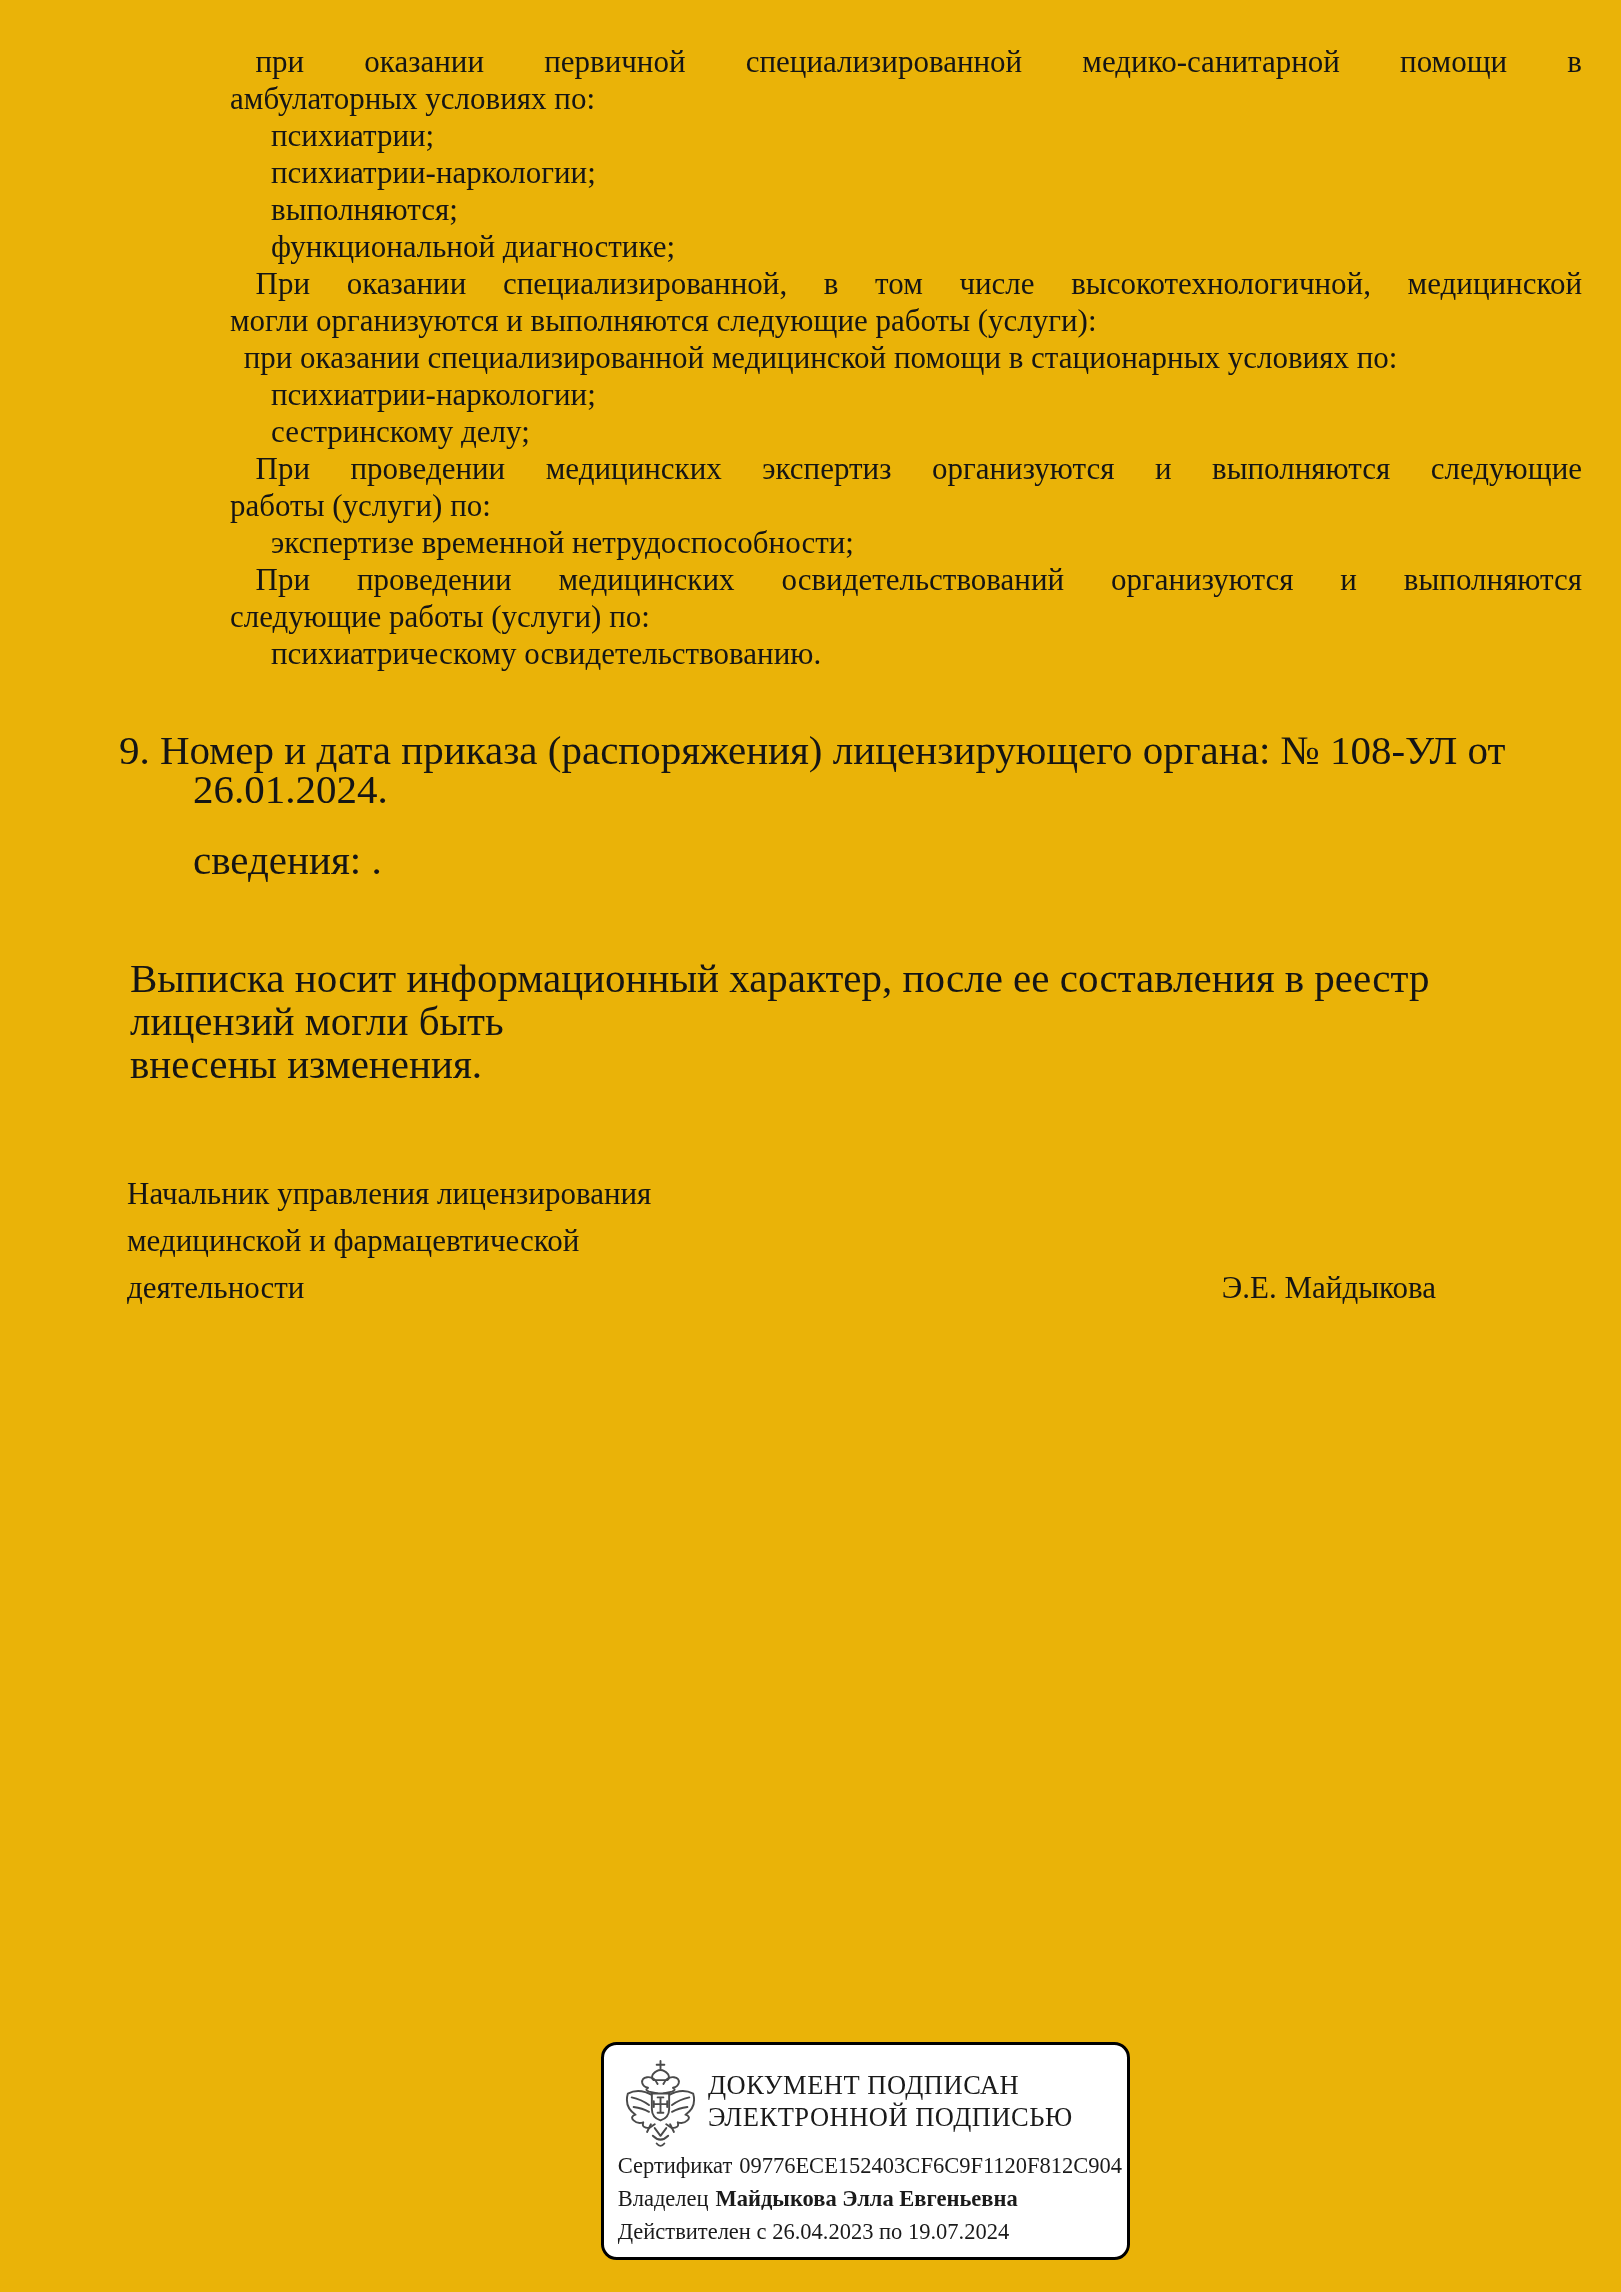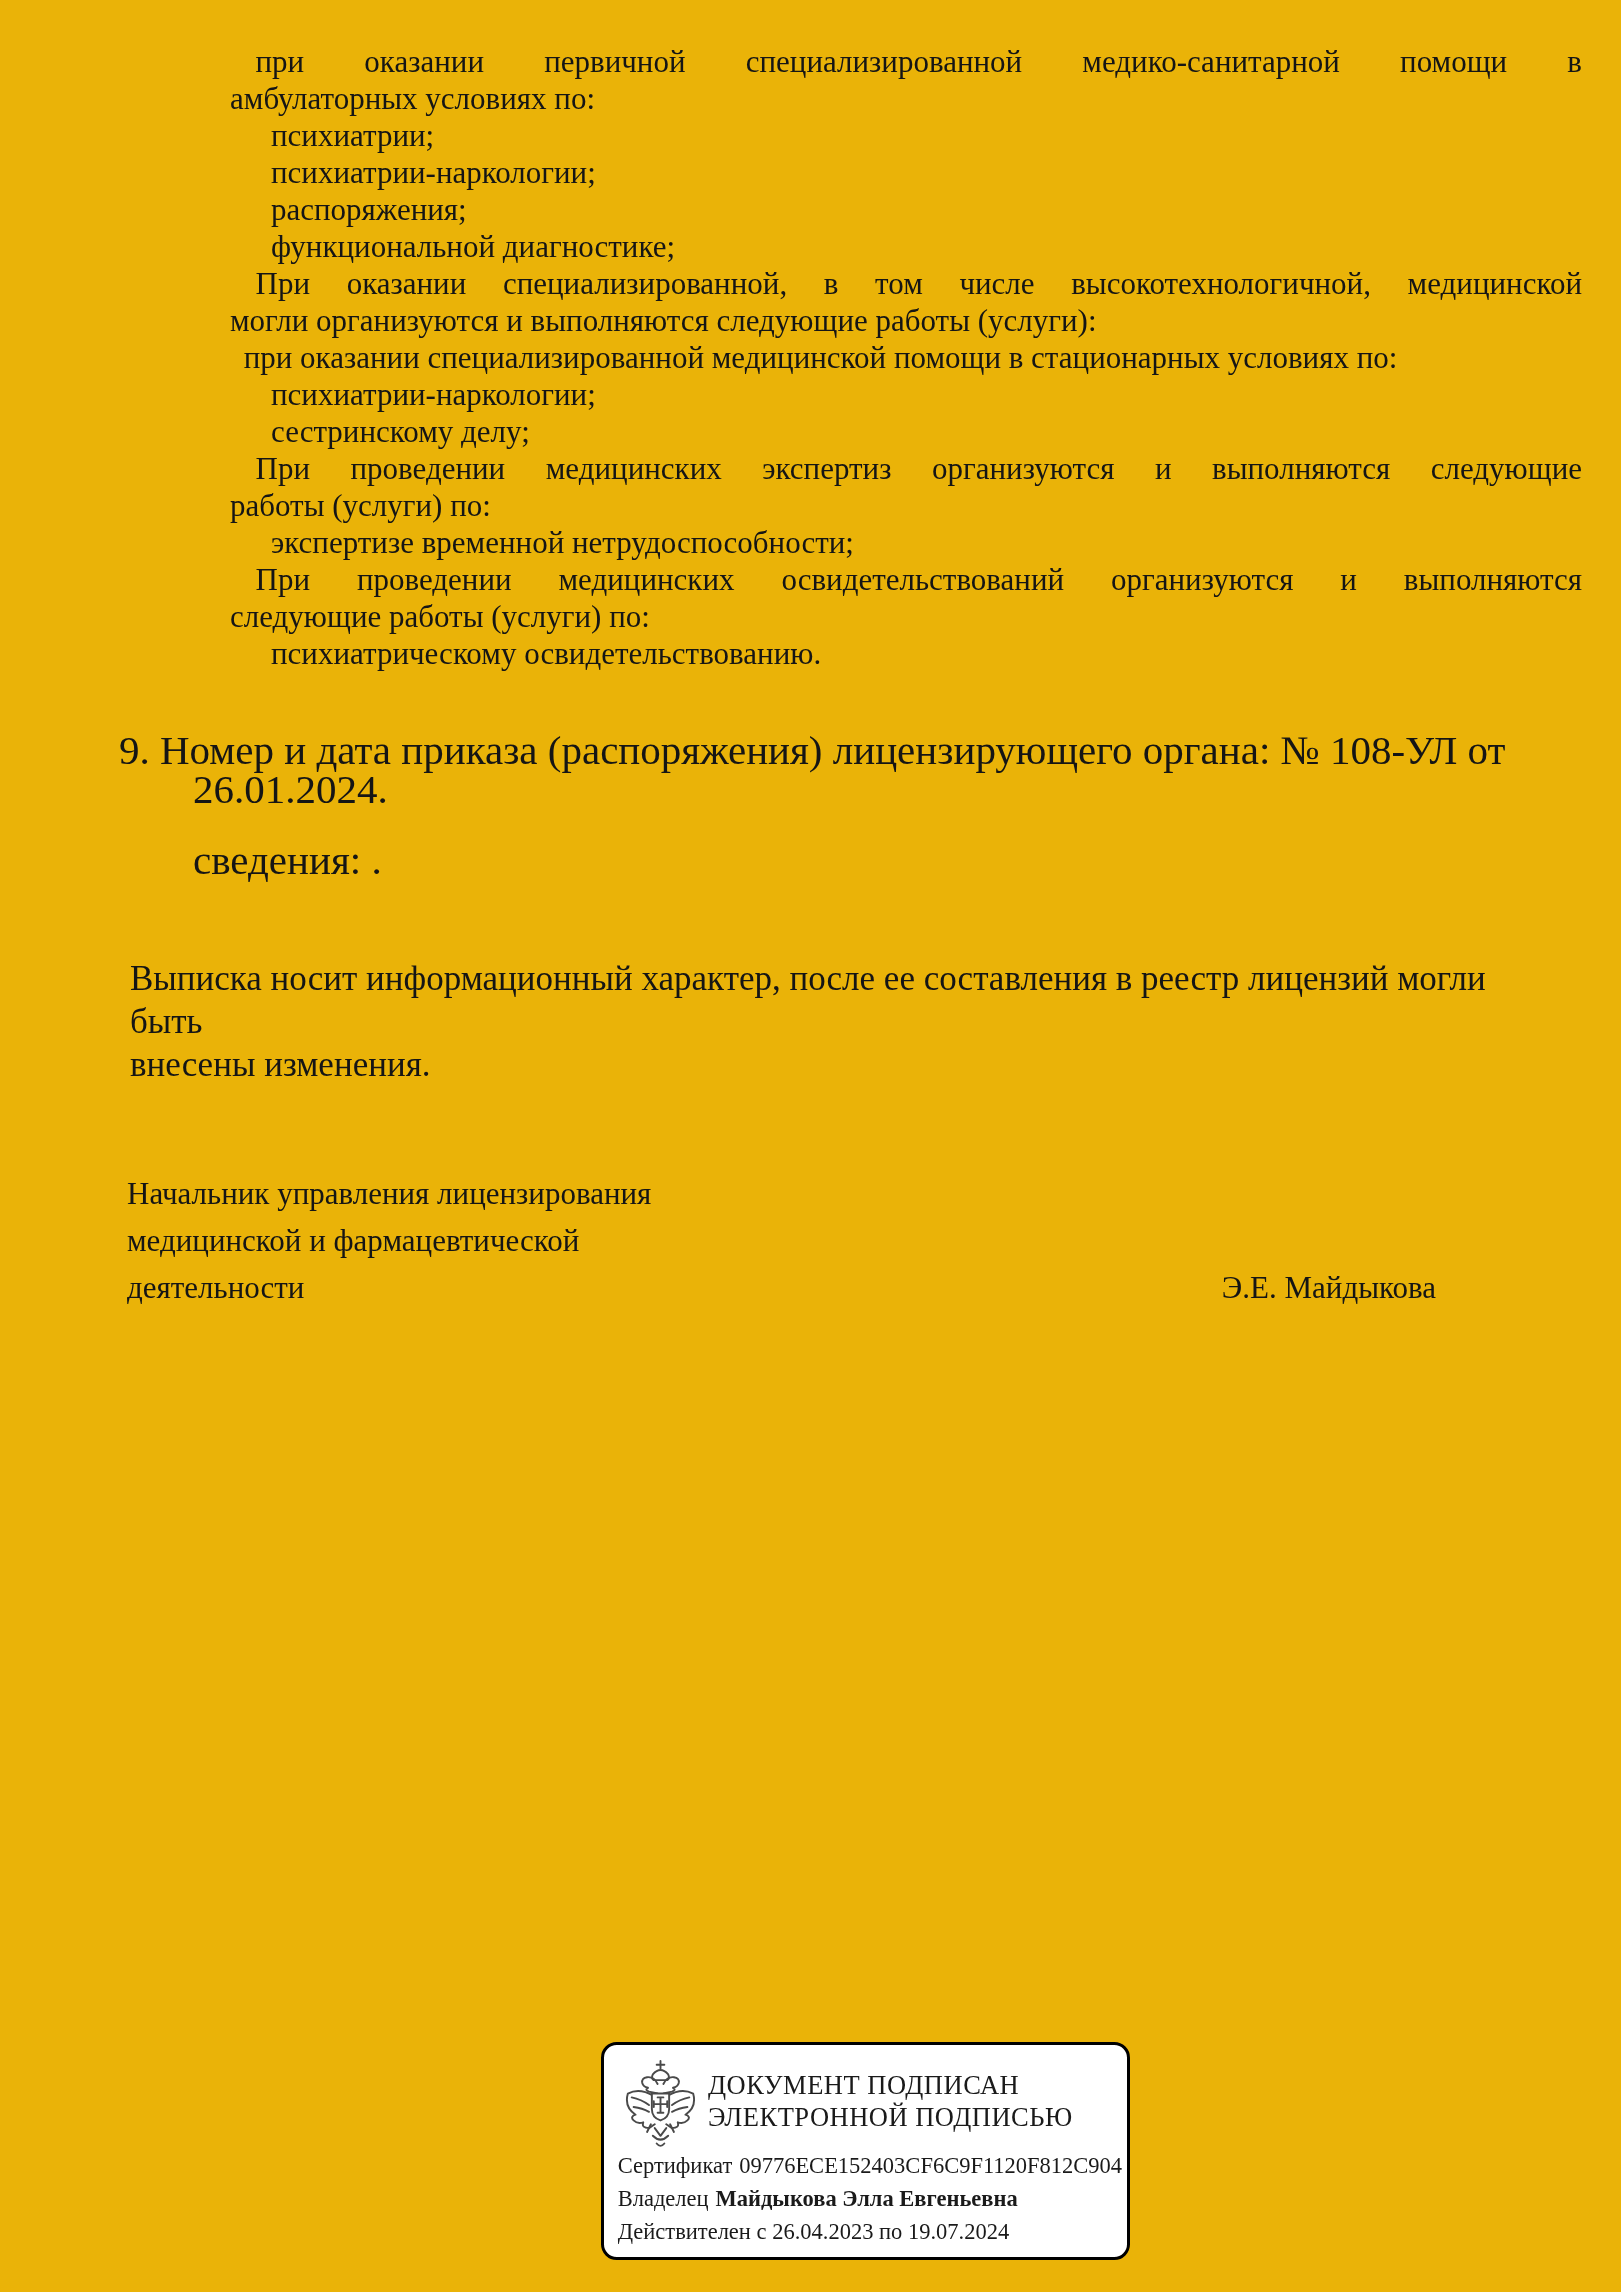--- a/index.html
+++ b/index.html
@@ -33,21 +33,21 @@
     font-size:41px;
     line-height:39px;
   }
   .clause{margin:0;}
   .clause + .clause{margin-top:32px;}
   .num-cont{margin-left:74px;}
   .shift{margin-left:-7.8px;}
   
   .note{
     margin:77px 73px 0 130px;
-    font-size:35px;
+    font-size:41px;
     line-height:43px;
   }
   
   .sig-row{
     margin:84px 185px 0 127px;
     display:flex;
     justify-content:space-between;
     align-items:flex-end;
     font-size:31px;
     line-height:47px;
@@ -88,21 +88,21 @@
 </head>
 <body>
 
 <div class="page">
 
   <div class="body-block">
     <div class="line first stretch">при оказании первичной специализированной медико-санитарной помощи в</div>
     <div class="line">амбулаторных условиях по:</div>
     <div class="line item">психиатрии;</div>
     <div class="line item">психиатрии-наркологии;</div>
-    <div class="line item">распоряжения;</div>
+    <div class="line item">выполняются;</div>
     <div class="line item">функциональной диагностике;</div>
     <div class="line first stretch">При оказании специализированной, в том числе высокотехнологичной, медицинской</div>
     <div class="line">могли организуются и выполняются следующие работы (услуги):</div>
     <div class="line first-sm">при оказании специализированной медицинской помощи в стационарных условиях по:</div>
     <div class="line item">психиатрии-наркологии;</div>
     <div class="line item">сестринскому делу;</div>
     <div class="line first stretch">При проведении медицинских экспертиз организуются и выполняются следующие</div>
     <div class="line">работы (услуги) по:</div>
     <div class="line item">экспертизе временной нетрудоспособности;</div>
     <div class="line first stretch">При проведении медицинских освидетельствований организуются и выполняются</div>

